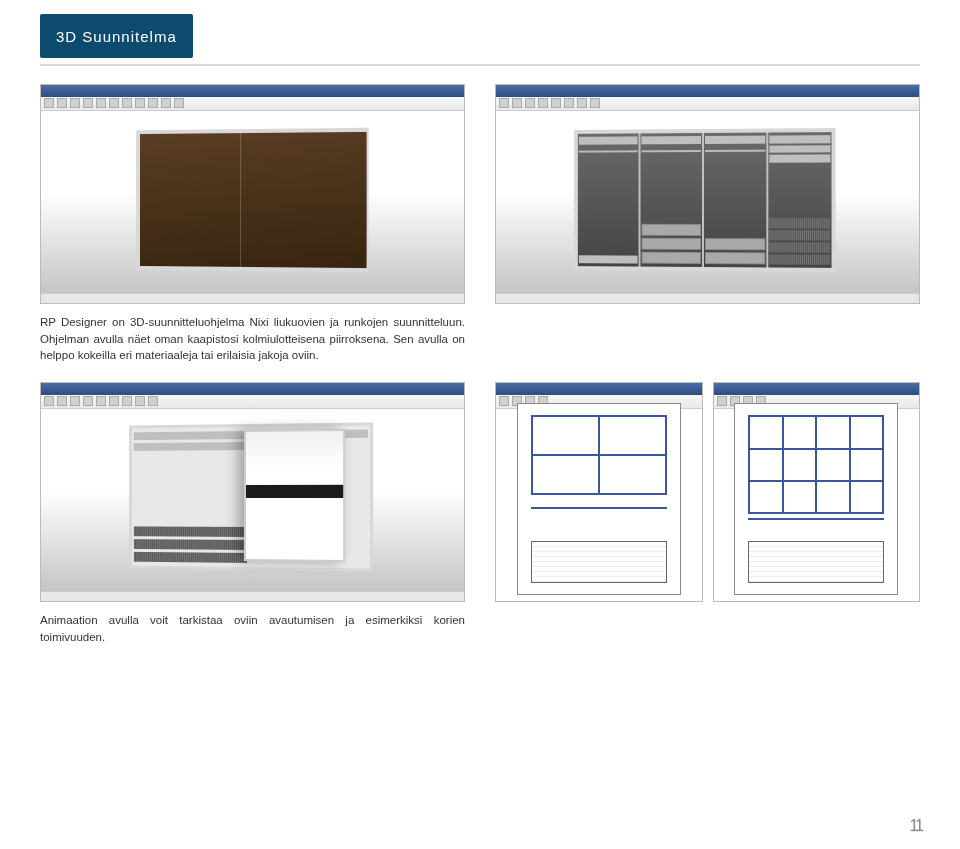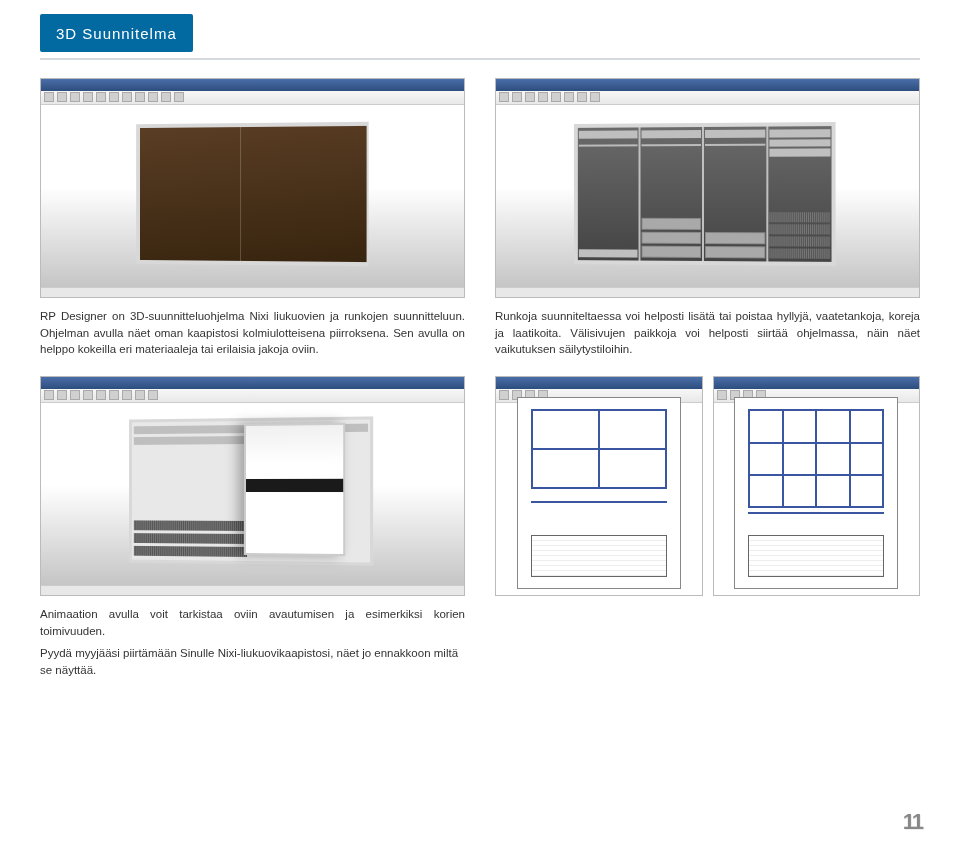--- a/index.html
+++ b/index.html
@@ -6,22 +6,22 @@
   body {
     width: 960px;
     height: 849px;
     background: #fff;
     font-family: "Segoe UI", Tahoma, Arial, sans-serif;
     color: #333;
     position: relative;
     padding: 14px 40px 20px 40px;
   }
   .title-bar {
-    background: #0369a1;
-    height: 38px;
+    background: #0c4a6e;
+    height: 44px;
     display: inline-flex;
     align-items: center;
     padding: 0 16px;
     border-radius: 2px;
     margin-bottom: 6px;
   }
   .title-bar span {
     color: #fff;
     font-size: 15px;
     letter-spacing: 1px;
@@ -192,23 +192,23 @@
   }
   .footer-line{
     font-size: 11.5px;
     line-height: 1.45;
     margin-top: 6px;
   }
   .page-num{
     position:absolute;
     right: 38px;
     bottom: 14px;
-    font-size: 22px;
+    font-size: 16px;
     color: #888;
-    font-weight: 700;
+    font-weight: 400;
     letter-spacing: -2px;
     text-shadow: 1px 1px 0 #eee;
   }
 </style>
 </head>
 <body>
 
 
 
 <div class="title-bar">
@@ -287,21 +287,20 @@
             <div style="flex:1"></div>
             <div class="basket"></div>
             <div class="basket"></div>
             <div class="basket"></div>
             <div class="basket"></div>
           </div>
         </div>
       </div>
       <div class="thumb-status"></div>
     </div>
-    <p class="caption">Runkoja suunniteltaessa voi helposti lisätä tai poistaa hyllyjä, vaatetankoja, koreja ja laatikoita. Välisivujen paikkoja voi helposti siirtää ohjelmassa, näin näet vaikutuksen säilytystiloihin.</p>
   </div>
 </div>
 
 
 <div class="row">
   <div class="col">
     <div class="thumb">
       <div class="thumb-titlebar"></div>
       <div class="thumb-toolbar">
         <div class="tb-ico"></div>
@@ -328,21 +327,20 @@
           <div class="w3-int">
             <div class="shelf"></div>
             <div style="flex:1"></div>
           </div>
           <div class="w3-door"></div>
         </div>
       </div>
       <div class="thumb-status"></div>
     </div>
     <p class="caption">Animaation avulla voit tarkistaa oviin avautumisen ja esimerkiksi korien toimivuuden.</p>
-    <p class="footer-line">Pyydä myyjääsi piirtämään Sinulle Nixi-liukuovikaapistosi, näet jo ennakkoon miltä se näyttää.</p>
   </div>
 
   <div class="col">
     <div class="print-row">
       <div class="print-thumb">
         <div class="thumb-titlebar"></div>
         <div class="thumb-toolbar">
           <div class="tb-ico"></div>
           <div class="tb-ico"></div>
           <div class="tb-ico"></div>

